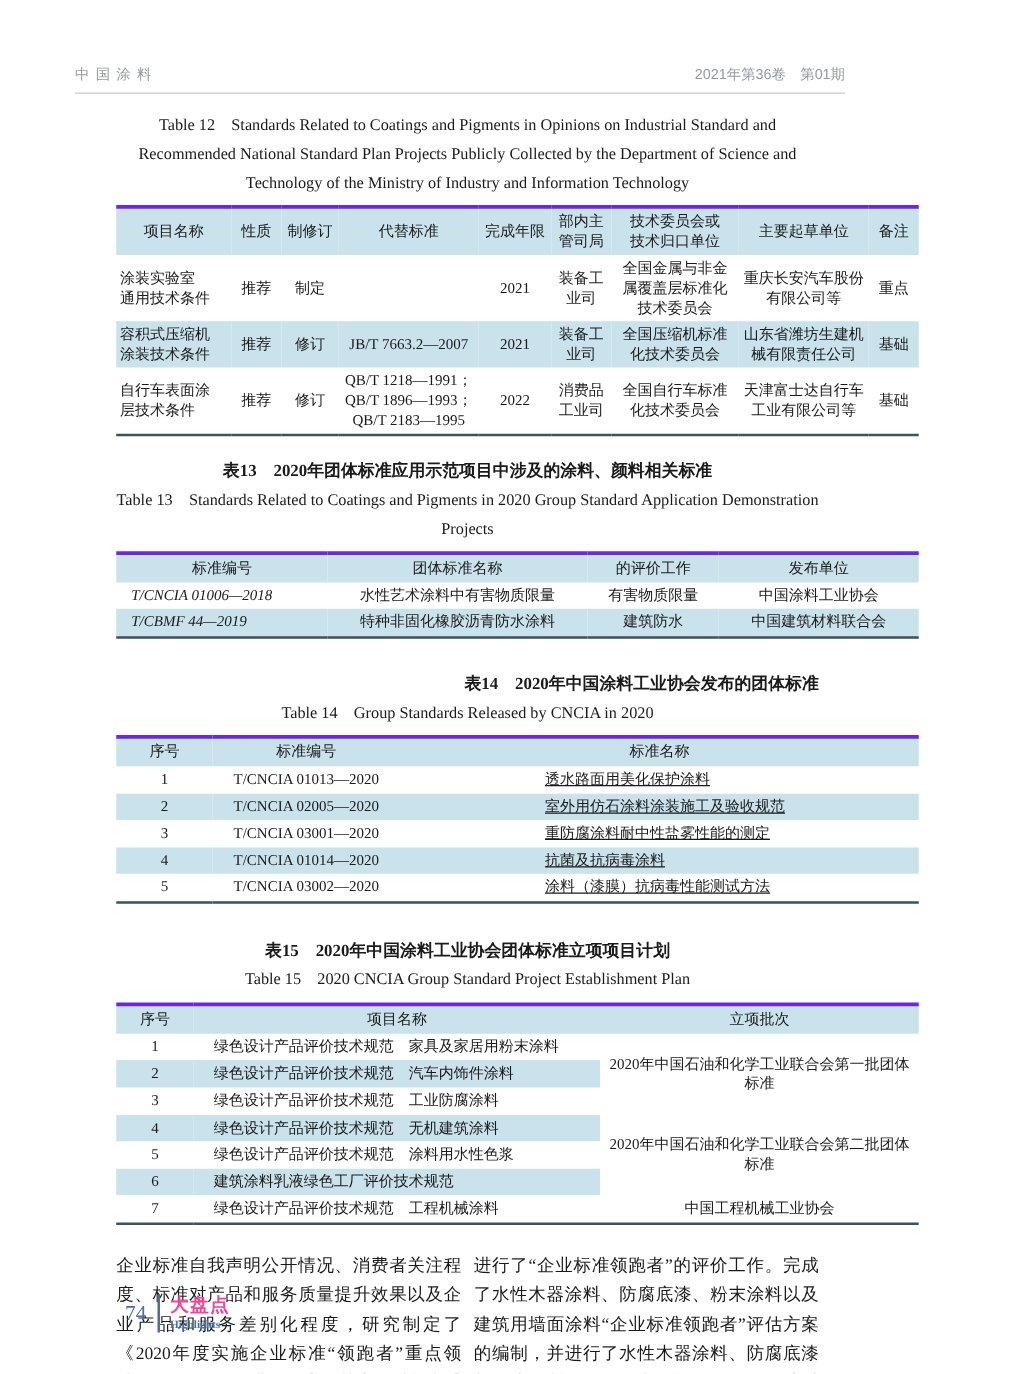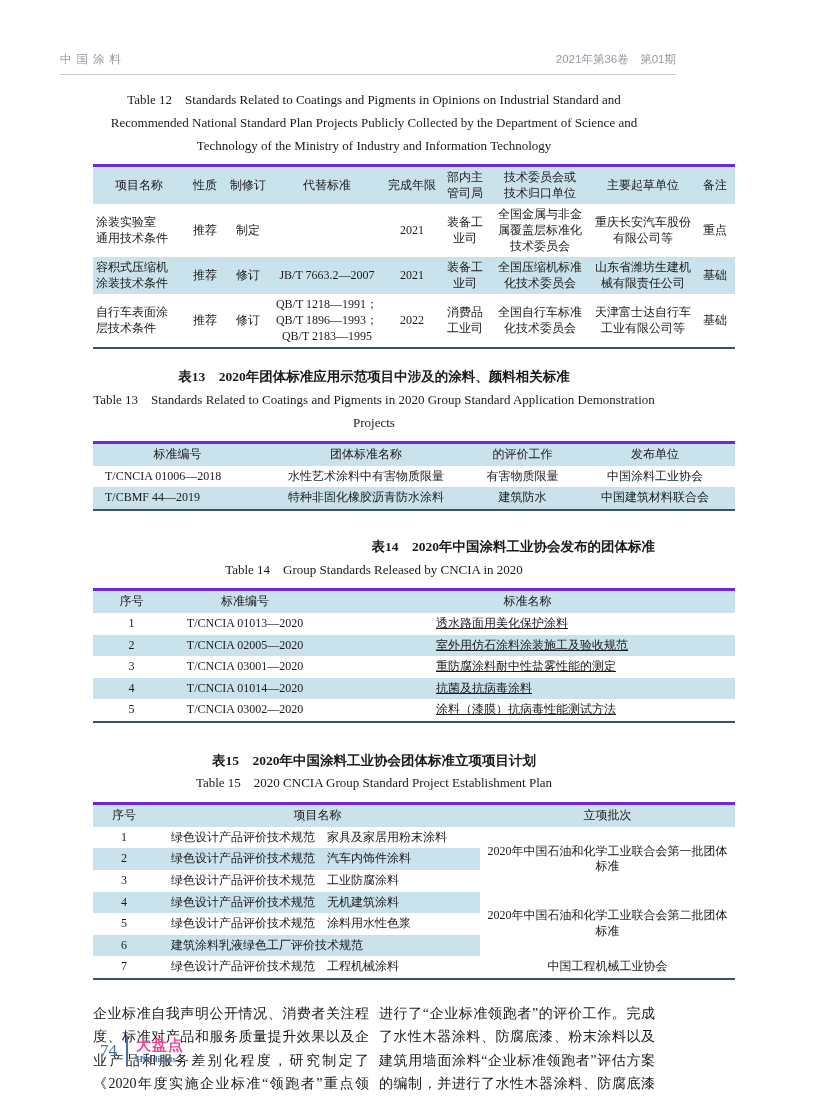--- a/index.html
+++ b/index.html
@@ -15,21 +15,21 @@
   .title-cn{text-align:center;font-weight:bold;font-size:13.5px;margin-top:18px;line-height:1.45;}
   .title-en{text-align:center;font-weight:normal;font-size:13px;line-height:1.75;margin-top:2px;margin-bottom:7px;}
   
   table.ttable{width:100%;border-collapse:collapse;table-layout:fixed;
                border-top:3px solid #6d28d9;border-bottom:2px solid #3d525e;
                font-size:12px;line-height:1.3;}
   table.ttable td,table.ttable th{text-align:center;vertical-align:middle;padding:3px 3px;
                font-weight:normal;white-space:pre-line;word-break:break-all;}
   .blue{background:#c9e2eb;}
   .tal{text-align:left !important;}
-  .pl12{padding-left:12px !important;}
+  .pl12{padding-left:12px !important;font-style:italic;}
   .pl16{padding-left:16px !important;}
   .pl116{padding-left:116px !important;text-decoration:underline;}
   
   .body-text{display:flex;gap:10px;margin-top:22px;}
   .body-col{width:318px;font-size:14px;line-height:1.67;text-align:justify;}
   .body-col p{margin:0;}
   
   .pg-footer{position:absolute;left:100px;top:1036px;display:flex;align-items:center;}
   .pgnum{font-size:17px;color:#4a6fa0;margin-right:9px;}
   .vbar{width:2px;height:30px;background:#4a6fa0;margin-right:8px;}

